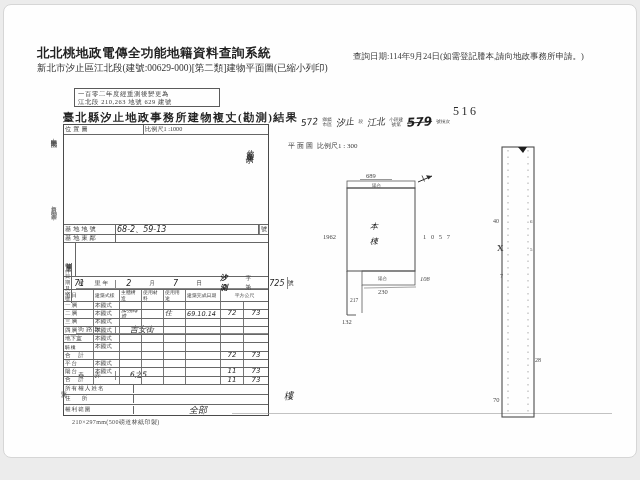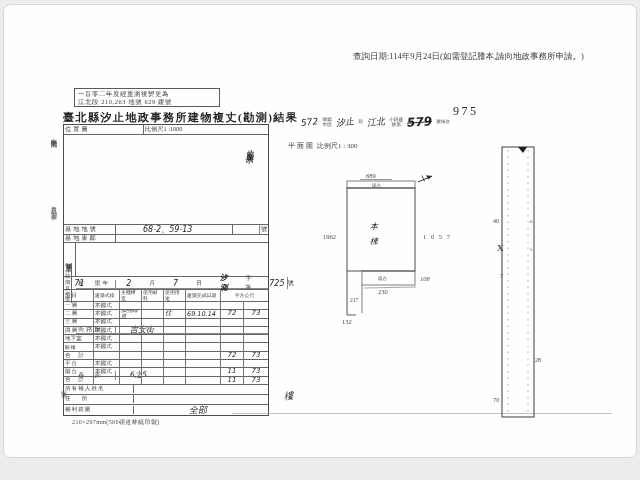--- a/index.html
+++ b/index.html
@@ -17,21 +17,21 @@
          font-size:6.4px;line-height:1.25;color:#3c3c3c;letter-spacing:.6px;}
   .doc-title{left:59px;top:105px;font-size:11px;font-weight:bold;color:#242424;letter-spacing:1.5px;}
   .formbox{left:59px;top:119px;width:206px;height:292px;border:1.2px solid #4a4a4a;display:flex;flex-direction:column;font-size:6.2px;color:#3d3d3d;}
   .row{display:flex;border-bottom:.8px solid #666;flex-shrink:0;}
   .cell{border-right:.8px solid #666;padding:0 1px;display:flex;align-items:center;overflow:hidden;}
   .cell:last-child{border-right:none;}
   .loc-row{height:10px;}
   .loc-canvas{height:90px;border-bottom:.8px solid #666;position:relative;flex-shrink:0;}
   .vnote{position:absolute;right:14px;top:8px;writing-mode:vertical-rl;font-size:7.5px;letter-spacing:2px;}
   .hand{font-style:italic;color:#1e1e1e;font-family:"DejaVu Sans",sans-serif;}
-  .f-row{height:10px;gap:26px;}
+  .f-row{height:10px;}
   .f-row2{height:8px;}
   .addr{height:34px;display:flex;border-bottom:.8px solid #666;flex-shrink:0;}
   .addr-grp{width:12px;border-right:.8px solid #666;writing-mode:vertical-rl;text-align:center;
             font-size:5.6px;letter-spacing:1px;display:flex;align-items:center;justify-content:center;}
   .addr-rows{flex:1;display:flex;flex-direction:column;}
   .addr-row{display:flex;height:8.5px;border-bottom:.8px solid #888;margin-top:37px;}
   .addr-row:last-child{border-bottom:none;}
   .addr-label{width:40px;border-right:.8px solid #888;padding:0 2px;display:flex;align-items:center;letter-spacing:2px;}
   .addr-val{flex:1;display:flex;align-items:center;padding-left:14px;}
   .intake{height:13px;align-items:center;}
@@ -63,21 +63,23 @@
   .plan-scale{left:313px;top:136px;font-size:7px;color:#3d3d3d;}
   svg text{font-family:"Liberation Serif",serif;fill:#4a4a4a;}
   svg .ht{font-style:italic;fill:#222;font-family:"DejaVu Sans",sans-serif;}
   .lone-hand{left:280px;top:385px;font-size:9.5px;transform:rotate(-6deg);}
 </style>
 </head>
 <body>
 
 <div class="page">
 
+  <div class="abs sys-title">北北桃地政電傳全功能地籍資料查詢系統</div>
   <div class="abs qdate">查詢日期:114年9月24日(如需登記謄本,請向地政事務所申請。)</div>
+  <div class="abs doc-line">新北市汐止區江北段(建號:00629-000)[第二類]建物平面圖(已縮小列印)</div>
 
   <div class="abs stamp">
     <div>一百零二年度經重測後變更為</div>
     <div>江北段 210,263 地號 629 建號</div>
   </div>
 
   <div class="abs doc-title scan">臺北縣汐止地政事務所建物複丈(勘測)結果</div>
 
   <div class="abs vmargin" style="left:45px;top:128px;">中華民國</div>
   <div class="abs vmargin" style="left:45px;top:196px;font-size:5.8px;opacity:.8;">年月日勘測完畢</div>
@@ -269,21 +271,21 @@
         <div class="cell" style="width:70px;letter-spacing:1px;">權利範圍</div>
         <div class="cell hand" style="flex:1;font-size:9px;padding-left:55px;">全部</div>
       </div>
     </div>
   </div>
 
   <div class="abs paper-note">210×297mm(500磅道林紙印製)</div>
   <div class="abs scan-edge"></div>
   <div class="abs hand lone-hand">樓</div>
 
-  <div class="abs page-no">975</div>
+  <div class="abs page-no">516</div>
 
   <div class="abs idline">
     <span class="hand hand-id">572</span>
     <span class="tiny-stack">鄉鎮市區</span>
     <span class="hand hand-id">汐止</span>
     <span class="tiny-stack" style="width:7px;">段</span>
     <span class="hand hand-id">江北</span>
     <span class="tiny-stack" style="width:16px;">小段建號第</span>
     <span class="hand hand-big">579</span>
     <span class="tiny-stack" style="width:16px;">號樓次</span>

